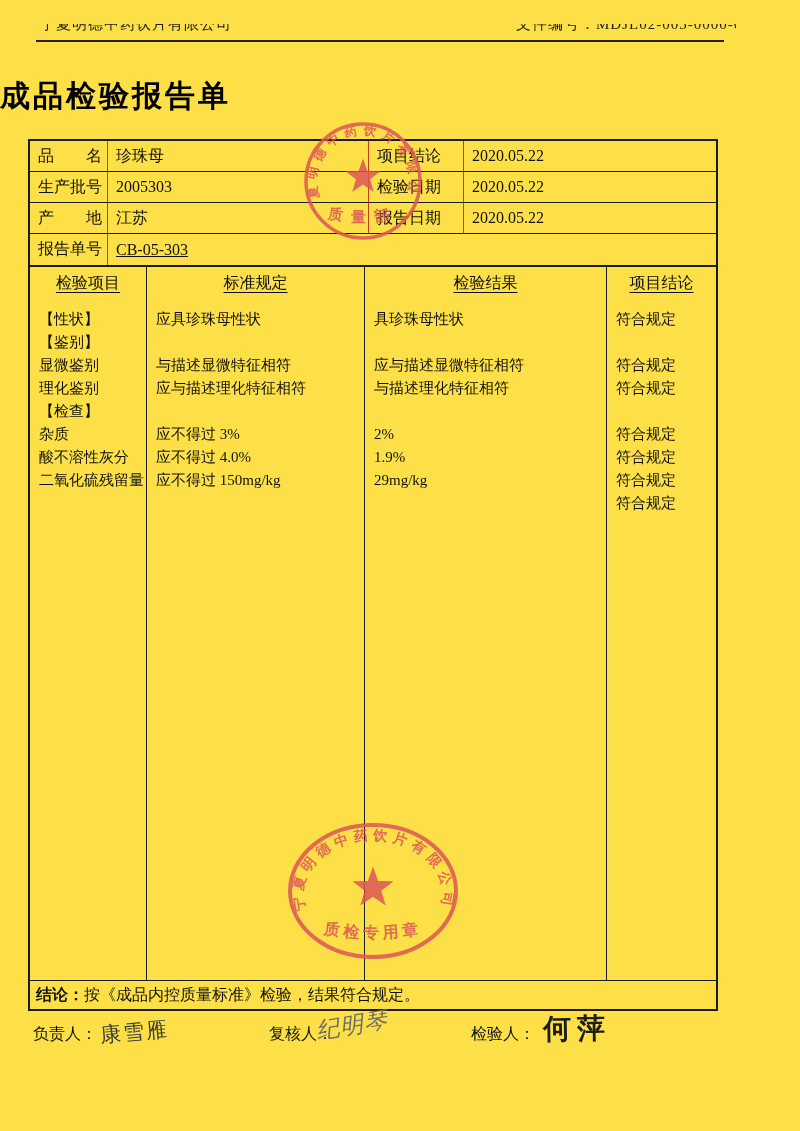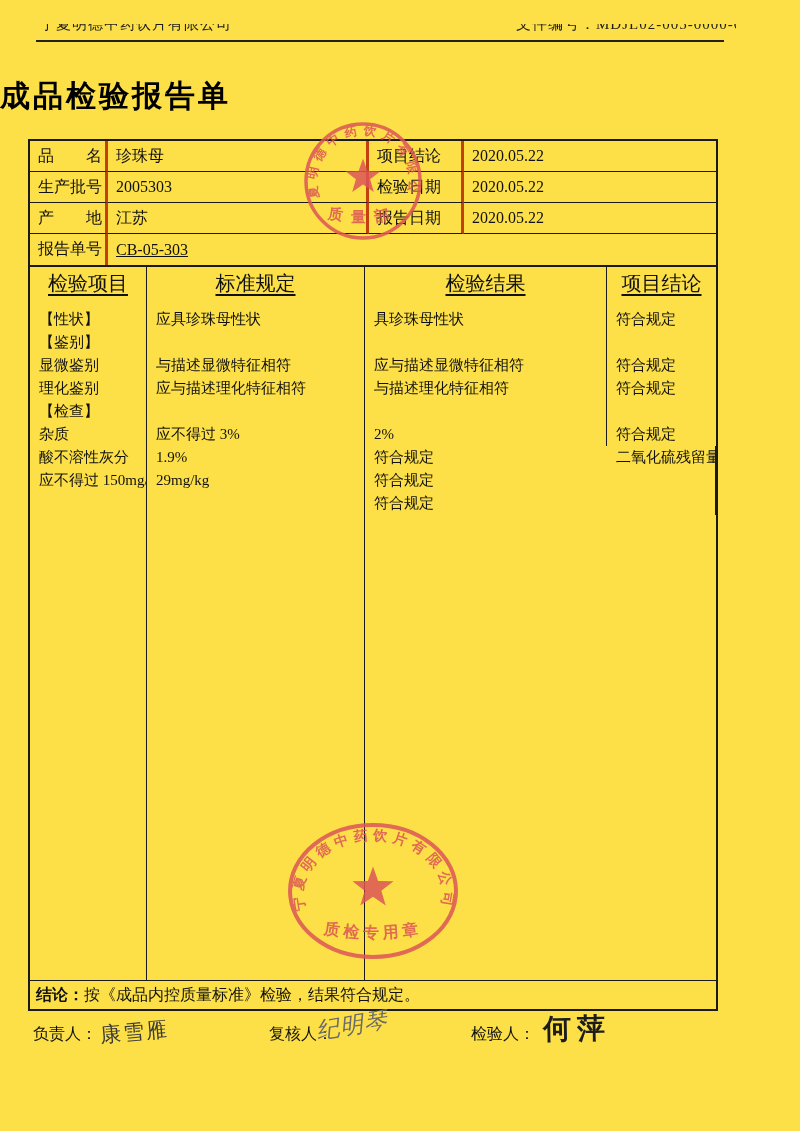--- a/index.html
+++ b/index.html
@@ -23,37 +23,37 @@
     font-size:30px; font-weight:bold; letter-spacing:3px; color:#000;
   }
 
   
   .info-table {
     position:absolute; left:28px; top:139px; width:690px; height:128px;
     border:2px solid #1a1a1a; display:grid;
     grid-template-columns:78px 261px 95px 252px;
     grid-auto-rows:31px; font-size:16px;
   }
-  .icell { border-right:3px solid #c2410c; border-bottom:1px solid #1a1a1a;
+  .icell { border-right:1px solid #c2410c; border-bottom:1px solid #1a1a1a;
            display:flex; align-items:center; padding:0 8px; white-space:nowrap; overflow:hidden; }
   .icell.lastcol { border-right:none; }
   .icell.lastrow { border-bottom:none; }
   .icell.span3 { grid-column:2 / 5;text-decoration:underline; }
 
   
   .detail-table {
     position:absolute; left:28px; top:265px; width:690px; height:746px;
     border:2px solid #1a1a1a; font-size:15px;
   }
   .d-header { display:grid; grid-template-columns:117px 218px 242px 109px; height:33px; }
   .d-header > div {
     border-right:1px solid #1a1a1a; display:flex; align-items:center; justify-content:center;
   }
   .d-header > div:last-child { border-right:none; }
-  .d-header span { text-decoration:underline; text-underline-offset:4px; font-size:20px; }
+  .d-header span { text-decoration:underline; text-underline-offset:4px; font-size:16px; }
   .d-body {
     display:grid; grid-template-columns:117px 218px 242px 109px;
     grid-template-rows:31px repeat(8,23px) 1fr; height:680px;
   }
   .dcell { border-right:1px solid #1a1a1a; line-height:23px; padding:0 9px;
            white-space:nowrap; overflow:hidden; }
   .dcell.c4 { border-right:none; }
   .dcell.r1 { padding-top:8px; line-height:23px; }
   .d-conclusion {
     border-top:1px solid #1a1a1a; height:29px; line-height:28px;
@@ -149,20 +149,21 @@
       <div class="dcell c2"></div>
       <div class="dcell c3"></div>
       <div class="dcell c4"></div>
 
       <div class="dcell c1">杂质</div>
       <div class="dcell c2">应不得过 3%</div>
       <div class="dcell c3">2%</div>
       <div class="dcell c4">符合规定</div>
 
       <div class="dcell c1">酸不溶性灰分</div>
+      <div class="dcell c2">应不得过 4.0%</div>
       <div class="dcell c3">1.9%</div>
       <div class="dcell c4">符合规定</div>
 
       <div class="dcell c1">二氧化硫残留量</div>
       <div class="dcell c2">应不得过 150mg/kg</div>
       <div class="dcell c3">29mg/kg</div>
       <div class="dcell c4">符合规定</div>
 
       <div class="dcell c1"></div>
       <div class="dcell c2"></div>

